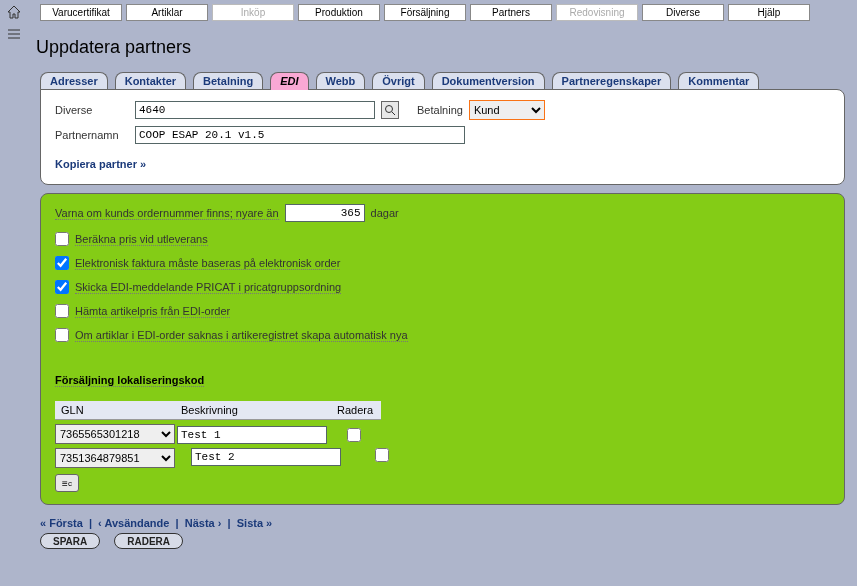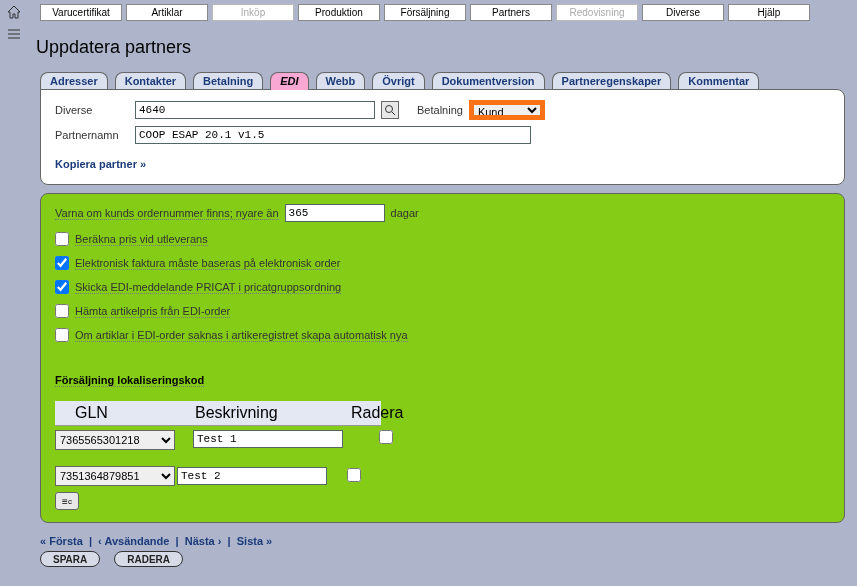--- a/index.html
+++ b/index.html
@@ -127,26 +127,26 @@
   .mag-btn {
     width: 18px; height: 18px;
     border: 1px solid #666;
     background: #e8e8e8;
     display: inline-flex;
     align-items: center; justify-content: center;
     cursor: pointer;
   }
   .mag-btn svg { width: 12px; height: 12px; }
   select.ptype {
-    border: 5px solid #f97316;
+    border: 1px solid #f97316;
     height: 20px;
     font-size: 11px;
     width: 76px;
   }
-  .partnername-input { width: 396px; }
+  .partnername-input { width: 330px; }
   .kopiera {
     color: #1b3a7a;
     font-weight: bold;
     margin: 14px 0 2px 0;
     cursor: pointer;
   }
   
   .panel2 {
     background: #84cc16;
     border: 1px solid #666;
@@ -158,43 +158,43 @@
     display: flex;
     align-items: center;
     gap: 6px;
     margin: 10px 0;
   }
   input[type="checkbox"] {
     width: 14px; height: 14px;
     margin: 0;
   }
   .num-right {
-    width: 100px;
-    text-align: left;
+    width: 80px;
+    text-align: right;
   }
   .section-hdr {
     font-weight: bold;
     font-size: 11px;
     margin: 22px 0 10px 0;
     border-bottom: 1px dotted #777;
     display: inline-block;
   }
   .gln-sel {
     width: 120px;
     font-size: 11px;
     height: 20px;
     border: 1px solid #666;
   }
   .besk-input { width: 150px; }
   .hdr-row { display: flex; }
   .hdr-cell {
     background: #e4e8f3;
     border-bottom: 1px solid #999;
-    padding: 3px 20px;
-    font-size: 16px;
+    padding: 3px 6px;
+    font-size: 11px;
   }
   .gln-area { margin-top: 4px; }
   .add-btn {
     width: 24px; height: 18px;
     border: 1px solid #666;
     border-radius: 3px;
     background: #e8e8e8;
     display: inline-flex;
     align-items: center; justify-content: center;
     cursor: pointer;
@@ -328,26 +328,26 @@
 
       <div class="section-hdr">Försäljning lokaliseringskod</div>
 
       <div class="gln-area">
         <div class="hdr-row">
           <div class="hdr-cell" style="width:120px">GLN</div>
           <div class="hdr-cell" style="width:156px">Beskrivning</div>
           <div class="hdr-cell" style="width:50px;text-align:left">Radera</div>
         </div>
         <div id="gln-rows">
-            <div style="display: flex; align-items: flex-start; gap: 18px; margin-top: 4px;">
+            <div style="display: flex; align-items: flex-end; gap: 2px; margin-top: 4px;">
               <select class="gln-sel"><option>7365565301218</option></select>
               <input type="text" class="text-input besk-input" value="Test 1" style="">
               <div style="width: 50px; text-align: center;"><input type="checkbox" style=""></div>
             </div>
-            <div style="display: flex; align-items: center; gap: 2px; margin-top: 16px;">
+            <div style="display: flex; gap: 16px; margin-top: 4px;">
               <select class="gln-sel"><option>7351364879851</option></select>
               <input type="text" class="text-input besk-input" value="Test 2" style="">
               <div style="width: 50px; text-align: center;"><input type="checkbox" style=""></div>
             </div>
           </div>
         <div class="add-btn">≡<sub style="font-size:8px">c</sub></div>
       </div>
     </div>
 
     <div class="pager">

